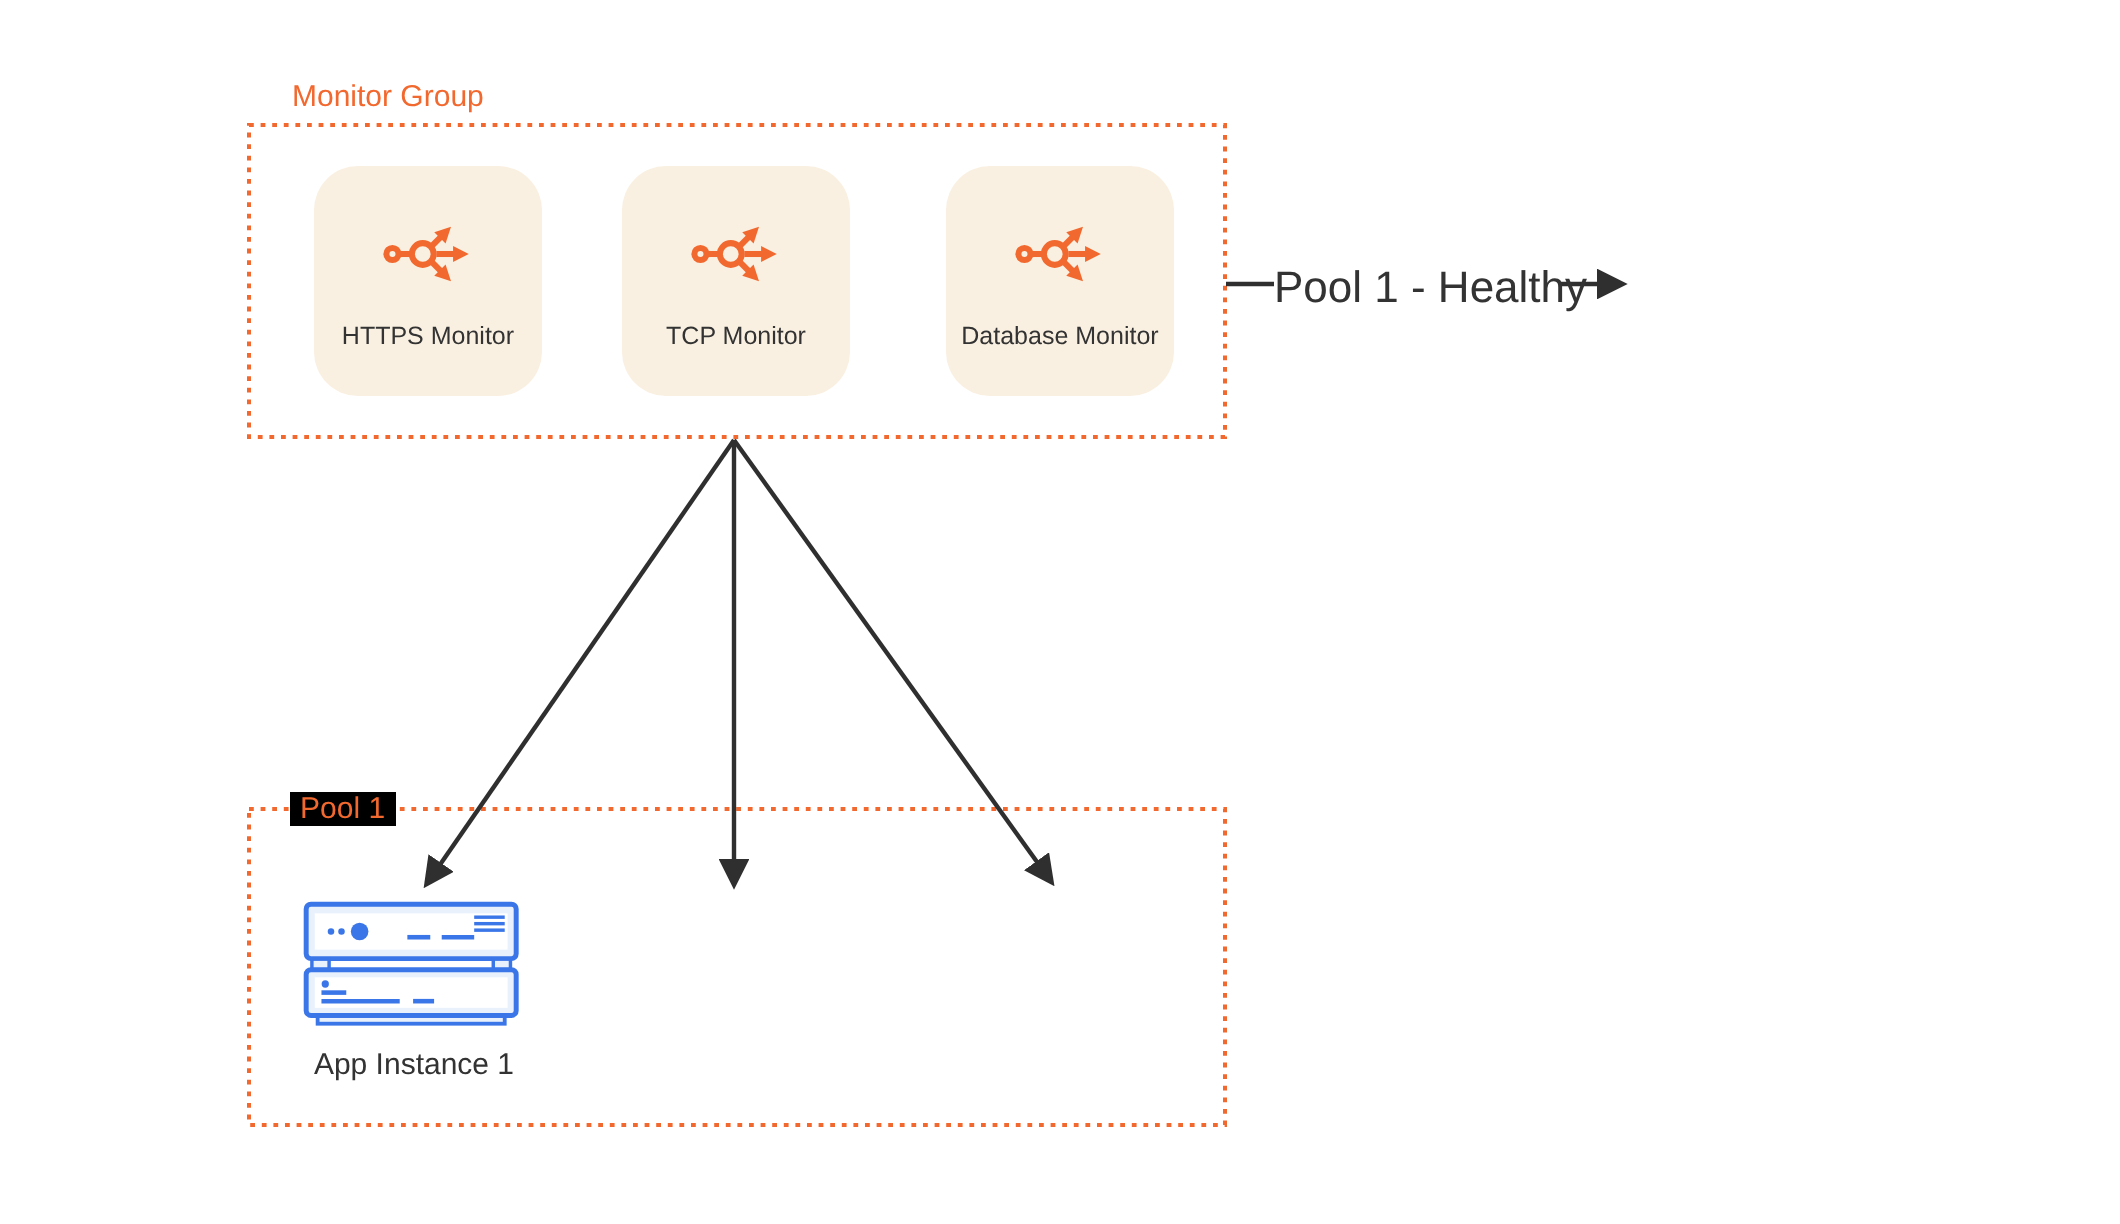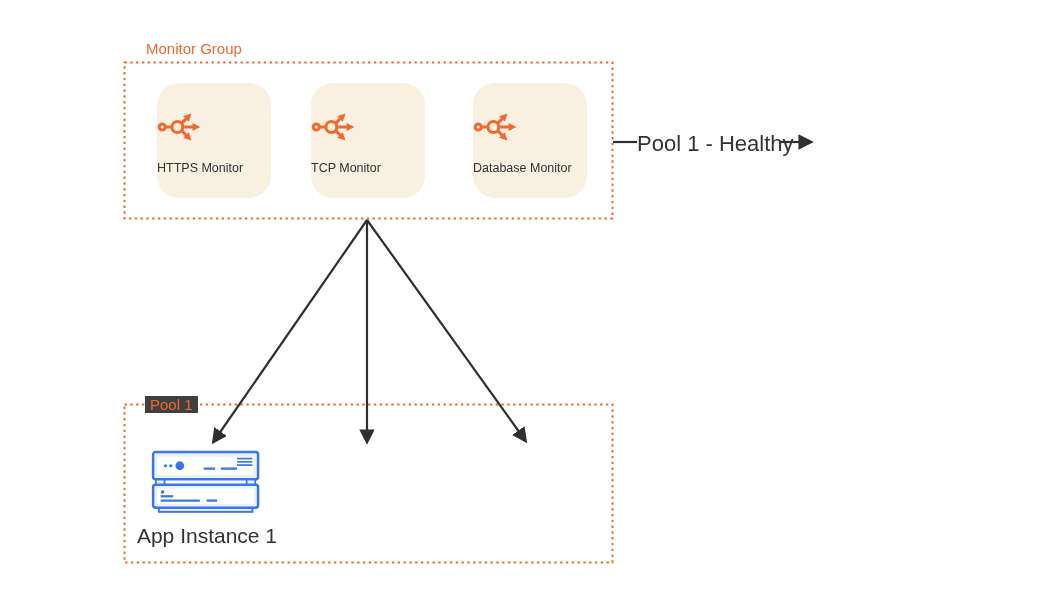--- a/index.html
+++ b/index.html
@@ -5,34 +5,34 @@
   :root{
     --orange:#F2692F; --cream:#FAF0E1; --blue:#3B76E8; --blue-light:#E9F1FD;
     --arrow:#2F2F2F; --text:#333333;
   }
   *{box-sizing:border-box;margin:0;padding:0;}
   body{background:#ffffff;font-family:"Liberation Sans","DejaVu Sans",sans-serif;}
   .canvas{position:relative;width:1060px;height:612px;background:#ffffff;overflow:hidden;}
   .overlay{position:absolute;left:0;top:0;width:1060px;height:612px;z-index:1;}
   .group-title{position:absolute;z-index:3;font-size:15px;font-weight:400;color:var(--orange);white-space:nowrap;}
   .title-monitor-group{left:146px;top:40px;}
-  .title-pool{left:145px;top:396px;background:#404040;padding:0 5px;line-height:17px;}
+  .title-pool{left:145px;top:396px;background:#000000;padding:0 5px;line-height:17px;}
   .node{position:absolute;z-index:2;background:var(--cream);border-radius:22px;
-        display:flex;flex-direction:column;align-items:flex-start;justify-content:center;gap:13px;}
+        display:flex;flex-direction:column;align-items:center;justify-content:center;gap:13px;}
   .node .icon{width:46px;height:42px;flex:0 0 auto;}
   .node .node-label{font-size:12.5px;color:var(--text);white-space:nowrap;}
   .monitor-card{width:114px;height:115px;}
   .m1{left:157px;top:83px;} .m2{left:311px;top:83px;} .m3{left:473px;top:83px;}
   .lb-card{left:824px;top:80px;width:119px;height:120px;}
   .edge-label{position:absolute;z-index:2;left:637px;top:131px;width:143px;text-align:center;
               font-size:22px;color:var(--text);white-space:nowrap;background:#fff;}
   .instance{position:absolute;z-index:2;width:160px;display:flex;flex-direction:column;align-items:center;}
   .i1{left:127px;top:450px;} .i2{left:288px;top:450px;} .i3{left:451px;top:450px;}
   .instance .server{width:115px;height:63px;}
-  .instance .node-label{font-size:21px;color:var(--text);margin-top:11px;white-space:nowrap;}
+  .instance .node-label{font-size:15px;color:var(--text);margin-top:11px;white-space:nowrap;}
   .defs-holder{position:absolute;width:0;height:0;overflow:hidden;}
 </style>
 </head>
 <body>
 
 <svg class="defs-holder" aria-hidden="true">
   <defs>
     <symbol id="lb-icon" viewBox="0 0 44 40">
       <g fill="none" stroke="var(--orange)" stroke-width="2.9">
         <circle cx="5" cy="20" r="2.9"></circle>

